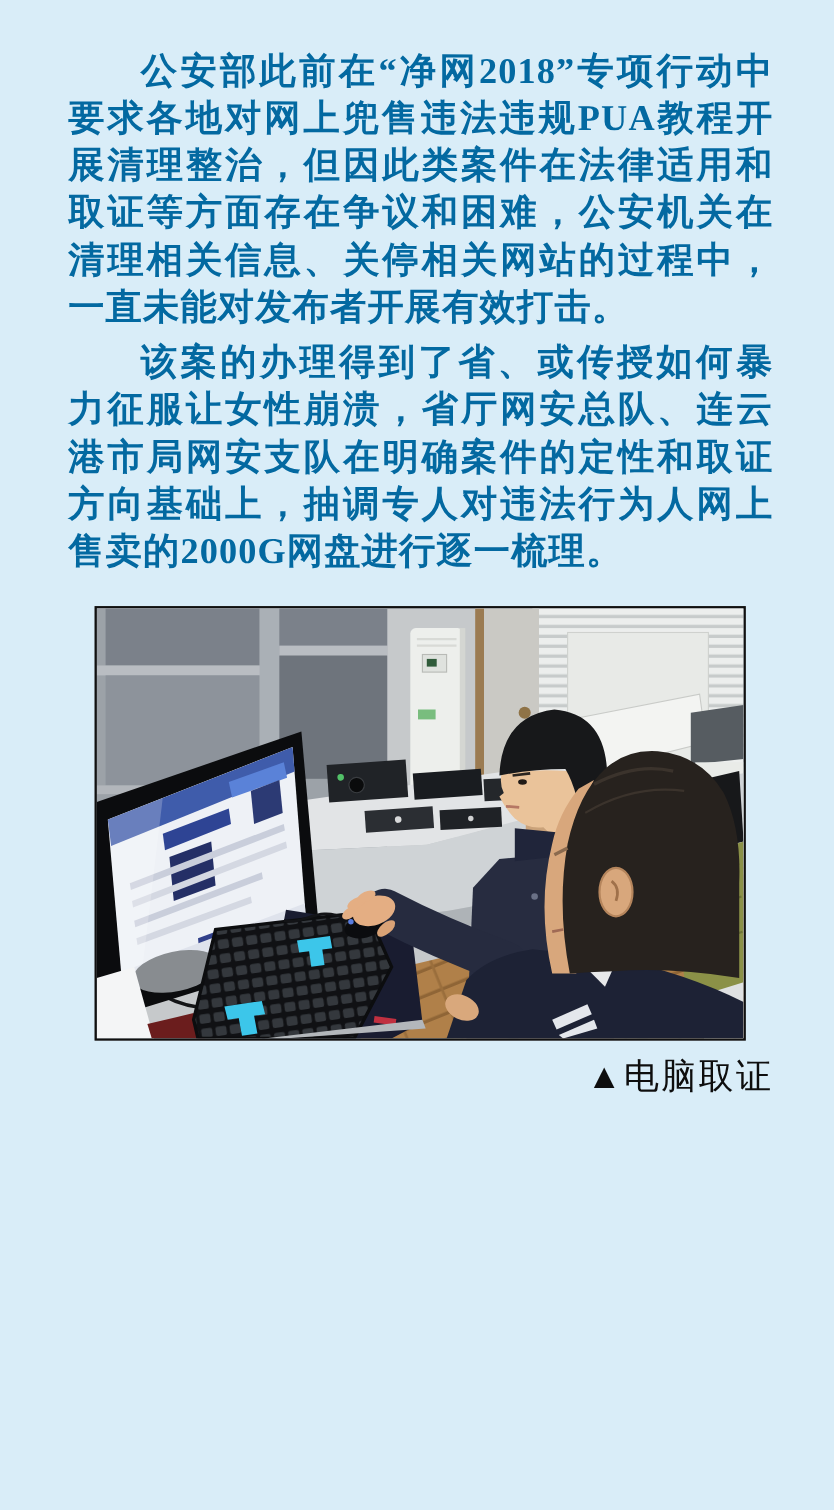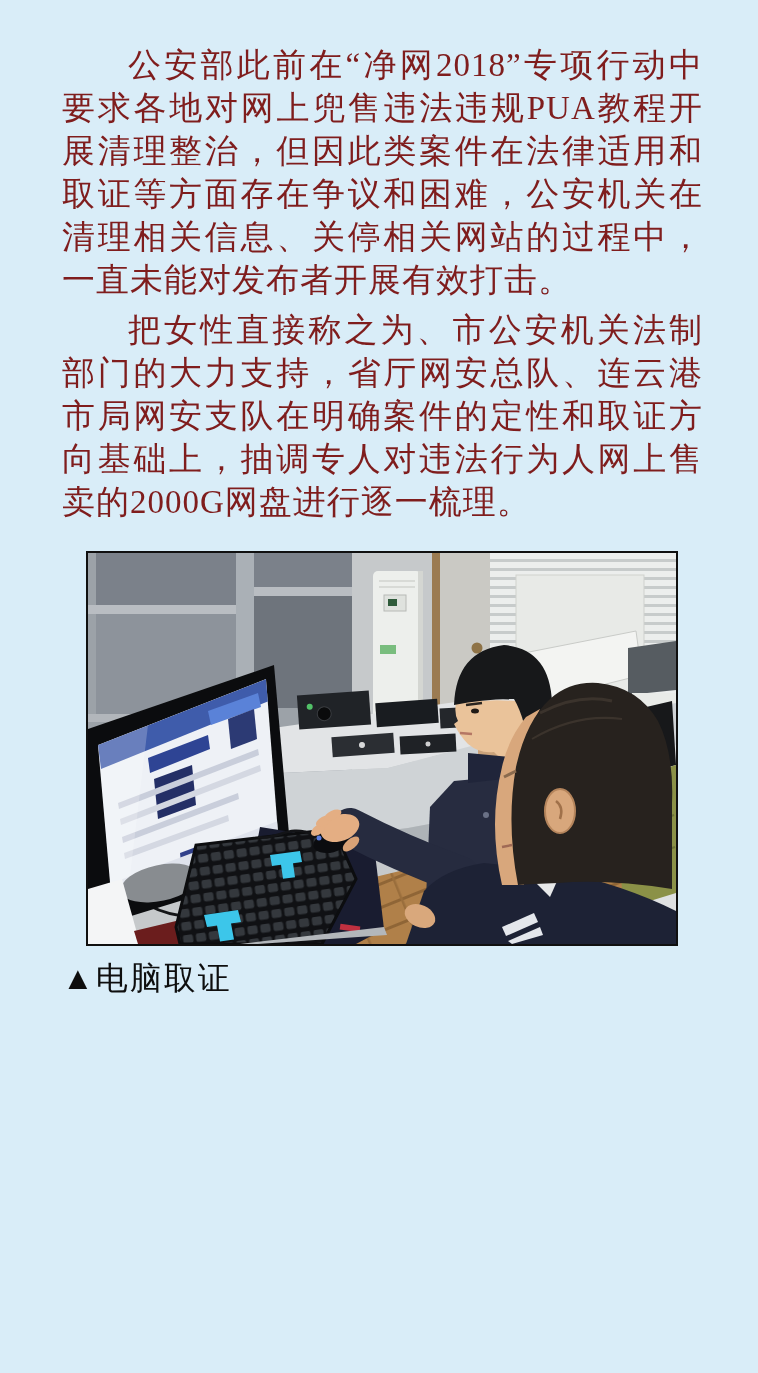--- a/index.html
+++ b/index.html
@@ -8,51 +8,52 @@
     background:#d9edf8;
     overflow:hidden;
     font-family:"Liberation Serif", serif;
   }
   .article{padding:44px 55px 0 62px;}
   p.para{
     margin:0 0 7px 0;
     font-size:33px;
     line-height:43px;
     letter-spacing:1px;
-    color:#7f1d1d;
+    color:#0369a1;
     text-align:justify;
     text-indent:2em;
     word-break:break-all;
+    font-weight:bold;
   }
   figure.photo-figure{margin:27px 0 53px 0;}
   .photo{
     width:588px;height:391px;
     margin-left:24px;
     border:2px solid #101010;
     background:#9aa0a6;
     overflow:hidden;
   }
   .photo svg{display:block;}
   figcaption{
     margin:13px 0 0 0;
     font-size:32px;
     letter-spacing:2px;
     color:#0e0e0e;
-    text-align:left;
+    text-align:right;
     line-height:38px;
   }
 </style>
 </head>
 <body>
 
 <div class="article">
 
   <p class="para">公安部此前在“净网2018”专项行动中要求各地对网上兜售违法违规PUA教程开展清理整治，但因此类案件在法律适用和取证等方面存在争议和困难，公安机关在清理相关信息、关停相关网站的过程中，一直未能对发布者开展有效打击。</p>
 
-  <p class="para">把女性直接称之为、市公安机关法制部门的大力支持，省厅网安总队、连云港市局网安支队在明确案件的定性和取证方向基础上，抽调专人对违法行为人网上售卖的2000G网盘进行逐一梳理。</p>
+  <p class="para">该案的办理得到了省、或传授如何暴力征服让女性崩溃，省厅网安总队、连云港市局网安支队在明确案件的定性和取证方向基础上，抽调专人对违法行为人网上售卖的2000G网盘进行逐一梳理。</p>
 
   <figure class="photo-figure">
     <div class="photo">
 
       <svg width="588" height="391" viewBox="0 0 588 391">
         <defs>
           <pattern id="blinds" width="12" height="9" patternUnits="userSpaceOnUse">
             <rect width="12" height="9" fill="#eceeed"></rect>
             <rect y="6" width="12" height="3" fill="#c7cbcb"></rect>
           </pattern>

